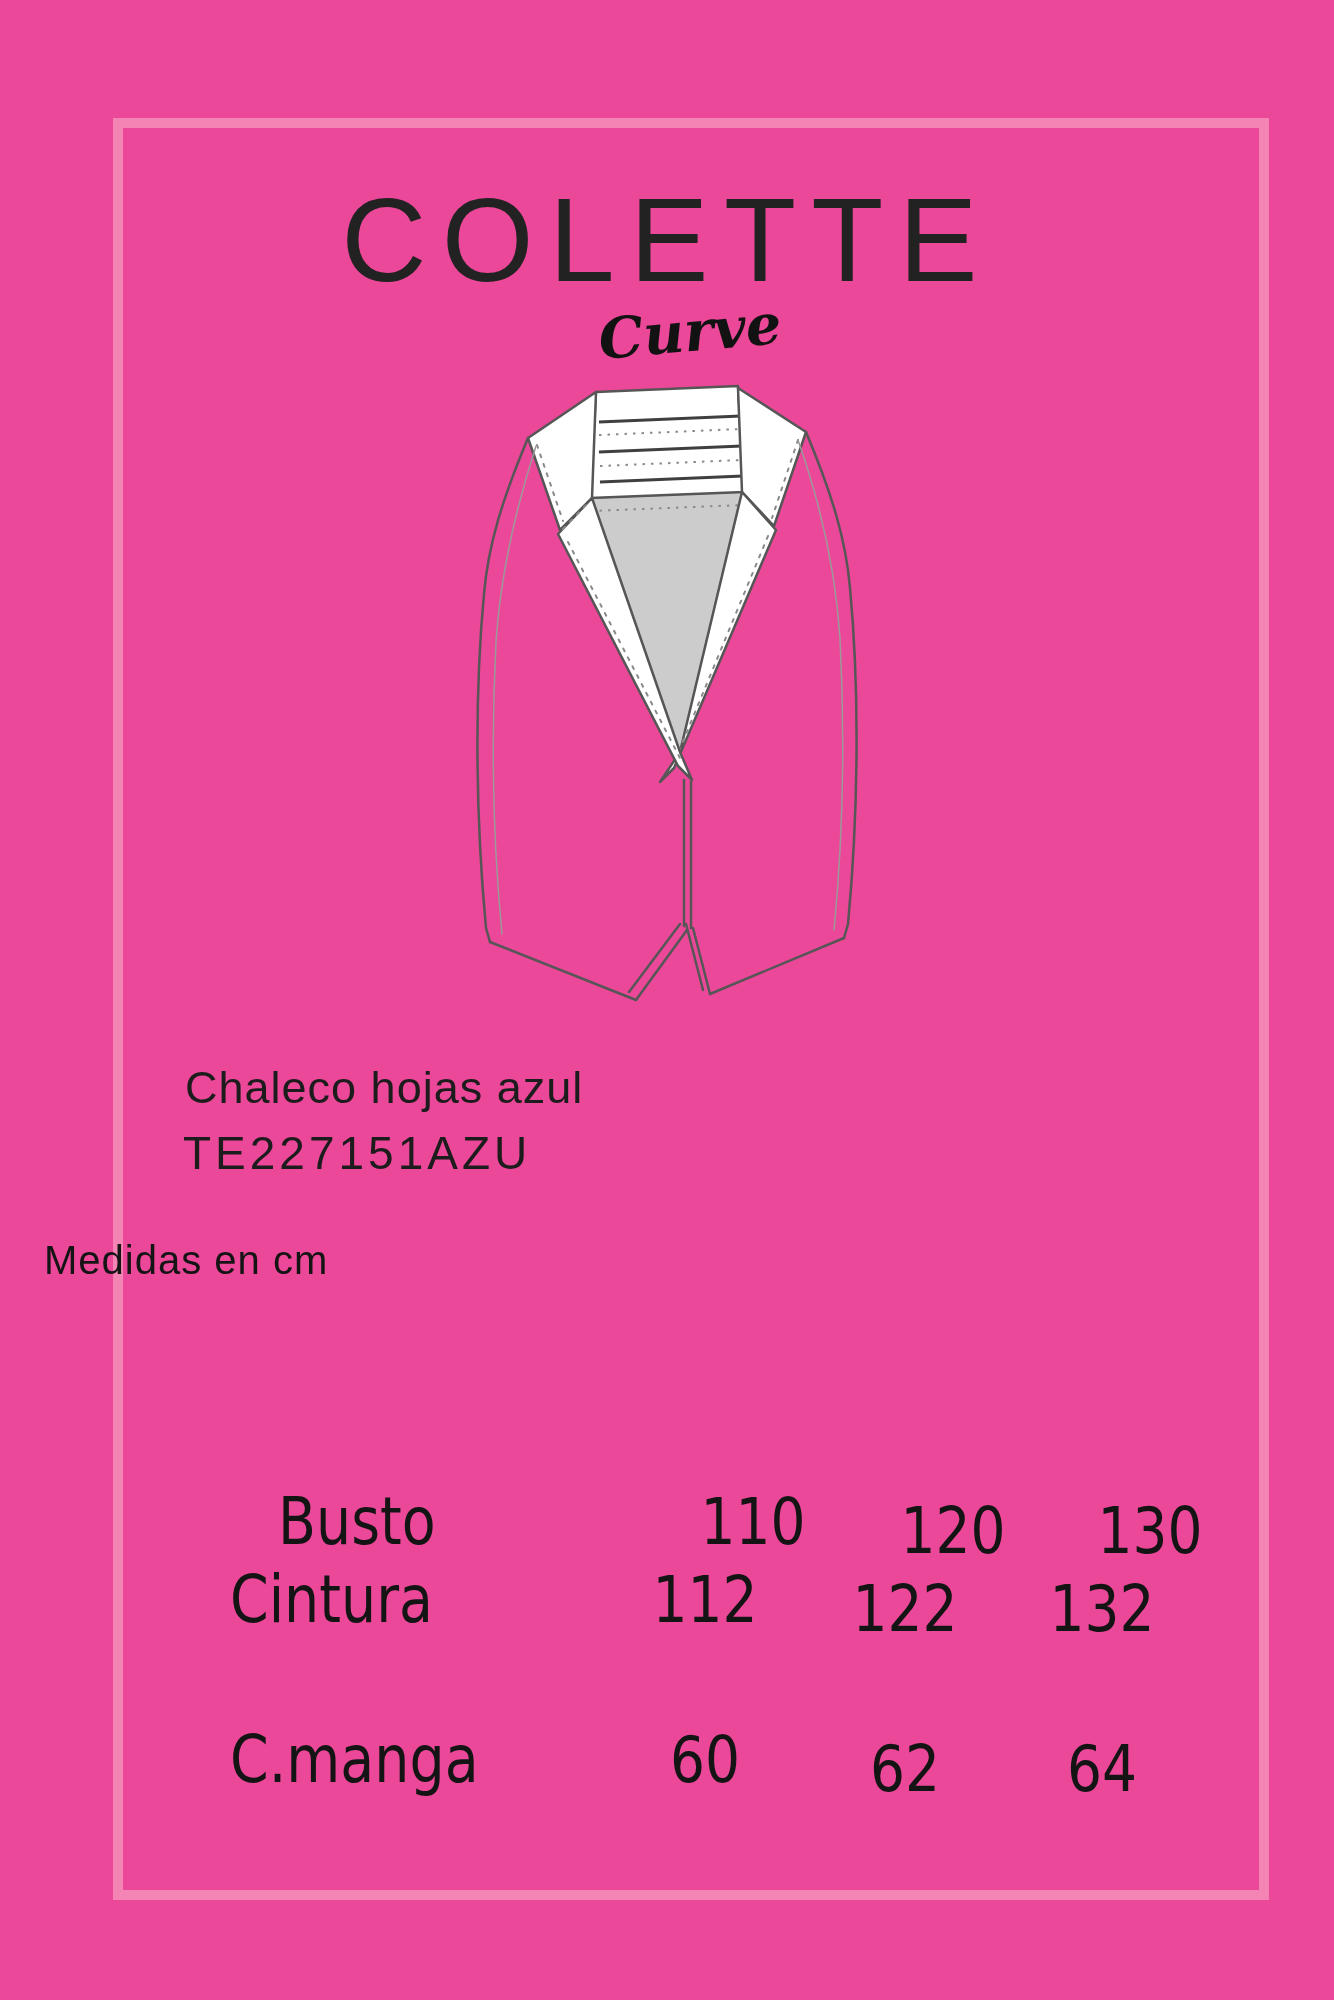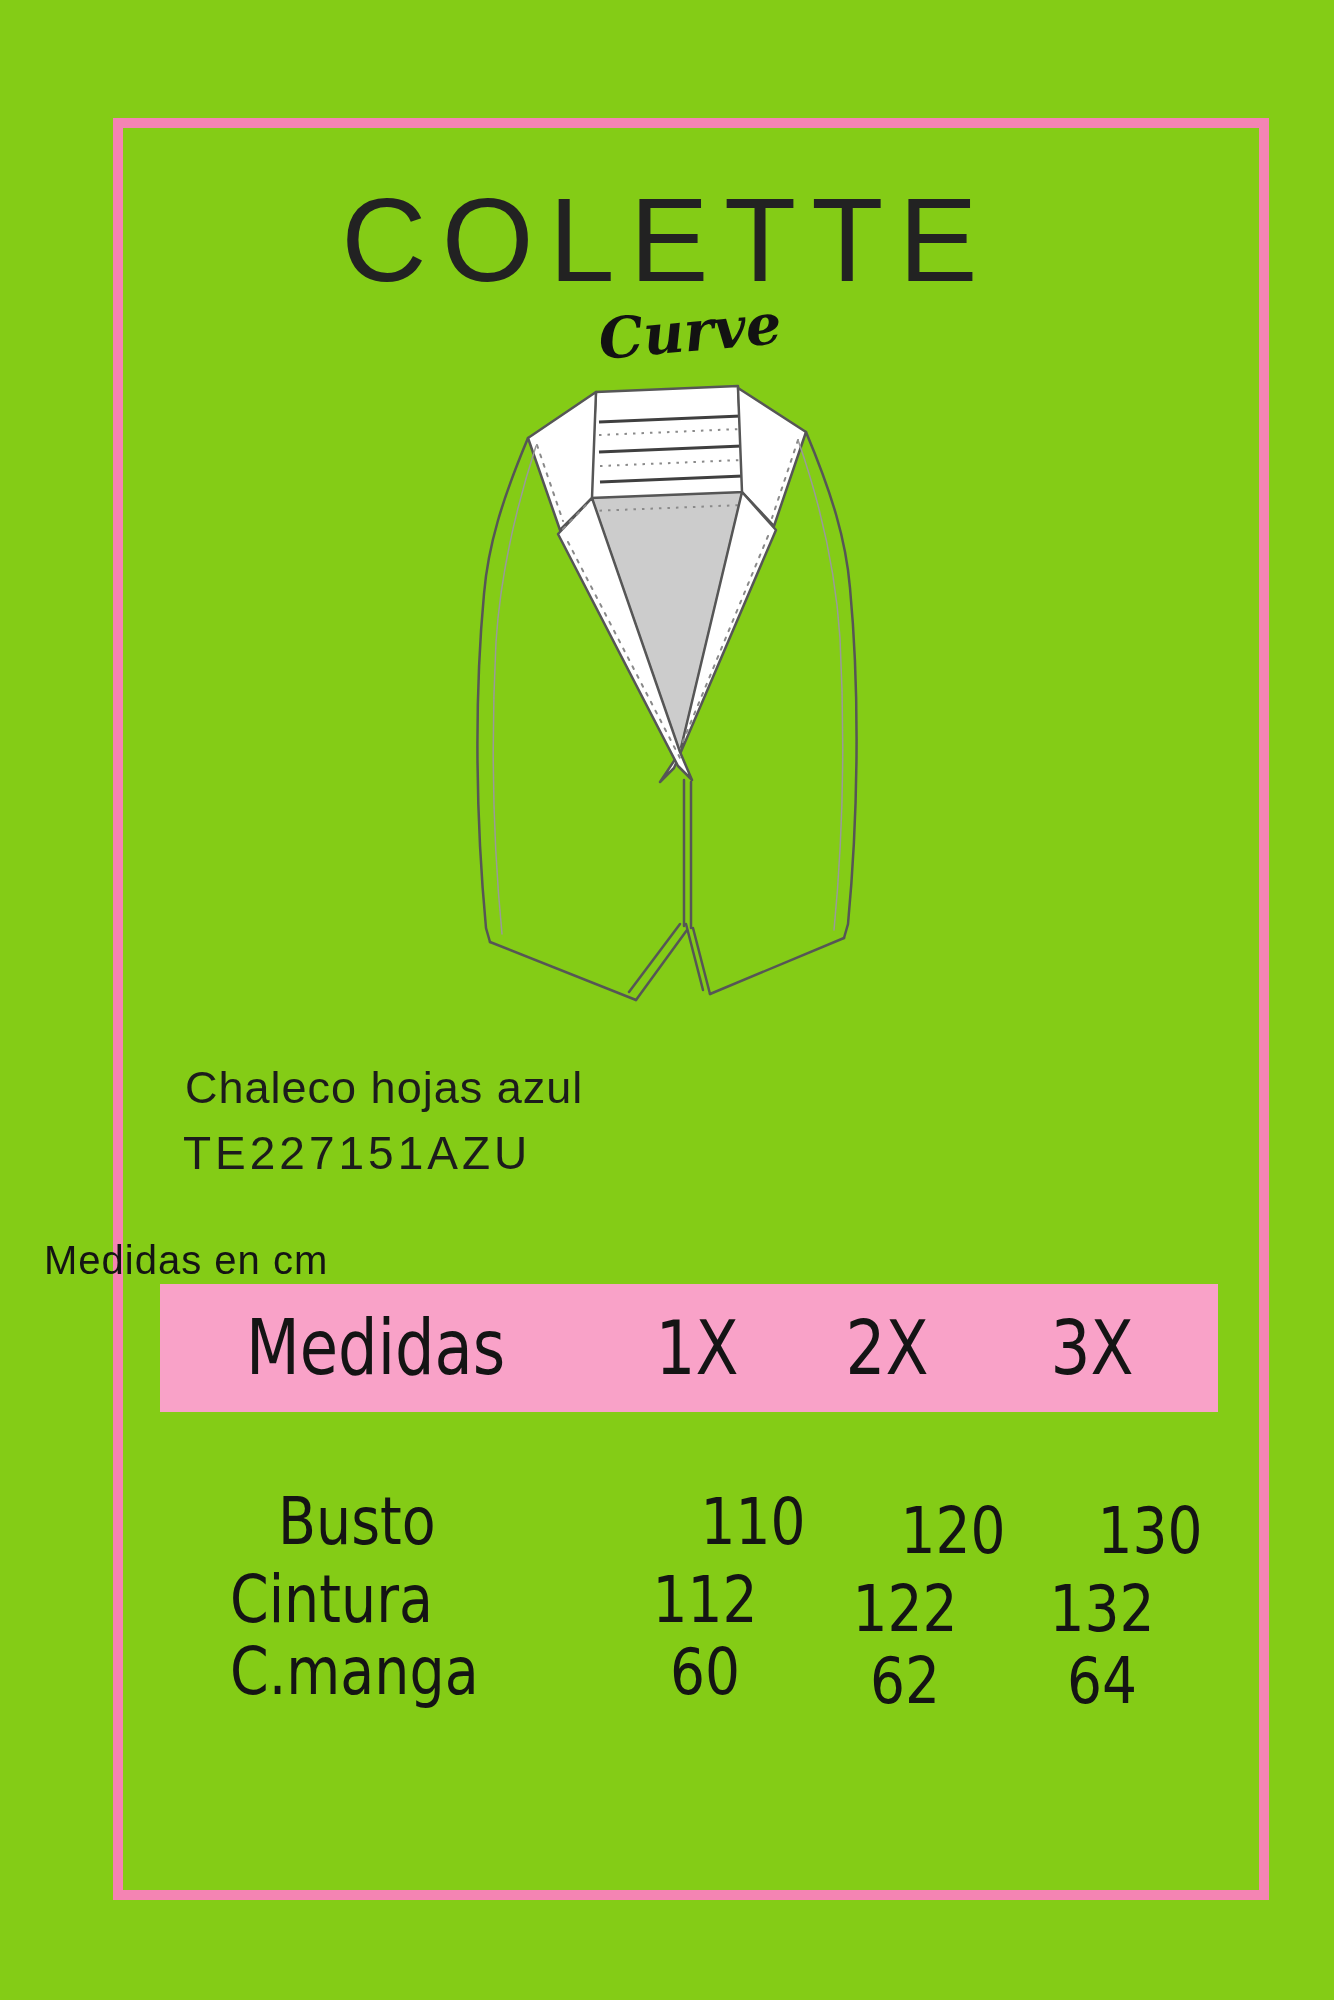--- a/index.html
+++ b/index.html
@@ -3,21 +3,21 @@
 <meta charset="utf-8">
 <style>
   :root{
     --frame_pink:#f484b3;
     --bar_pink:#f9a2c8;
     --ink:#1a1a1a;
     --sketch_gray:#cccccc;
   }
   html,body{margin:0;padding:0;background:#ffffff;}
   .page{
-    position:relative; width:1334px; height:2000px; background:#84cc16;
+    position:relative; width:1334px; height:2000px; background:#ec4899;
     font-family:"Liberation Sans", sans-serif; color:var(--ink); overflow:hidden;
   }
   .frame{
     position:absolute; left:113px; top:118px; width:1156px; height:1782px;
     border:10px solid var(--frame_pink); box-sizing:border-box;
   }
   .brand-name{
     position:absolute; left:24px; top:172px; width:1286px;
     text-align:center; font-size:118px; font-weight:400; letter-spacing:0.13em;
     color:#222; white-space:nowrap;
@@ -54,21 +54,21 @@
     position:absolute; top:0; height:128px; line-height:128px; font-size:74px;
     transform:translateX(-50%) scaleX(0.85); white-space:nowrap;
   }
   .bar-size.s1{ left:537px; }
   .bar-size.s2{ left:727px; }
   .bar-size.s3{ left:932px; }
   .t-row{ position:absolute; left:0; width:1334px; height:80px; line-height:80px; }
   .t-row.r0{ top:1482px;margin-left:48px; }
   .t-row.r1{ top:1560px; }
   .t-row.r2{ top:1638px; }
-  .t-row.r3{ top:1632px; }
+  .t-row.r3{ top:1720px; }
   .row-label{
     position:absolute; left:230px; font-size:66px;
     transform:scaleX(0.84); transform-origin:left center; white-space:nowrap;
   }
   .cell{
     position:absolute; font-size:64px; white-space:nowrap;
     transform:translate(-50%,0) scaleX(0.86);
   }
   .cell.c0{ left:705px; }
   .cell.c1{ left:905px; transform:translate(-50%,9px) scaleX(0.86); }
@@ -134,26 +134,20 @@
       <path d="M244,402 L244,548"></path>
         <path d="M251,404 L251,550"></path>
     </g>
   </svg>
 
   <div class="product-name">Chaleco hojas azul</div>
   <div class="product-code">TE227151AZU</div>
 
   <div class="units-note">Medidas en cm</div>
 
-  <div class="size-bar">
-    <div class="bar-label marker">Medidas</div>
-    <div class="bar-size s1 marker">1X</div>
-    <div class="bar-size s2 marker">2X</div>
-    <div class="bar-size s3 marker">3X</div>
-  </div>
 
   <div class="t-row r0">
     <span class="row-label marker">Busto</span>
     <span class="cell c0 marker">110</span>
     <span class="cell c1 marker">120</span>
     <span class="cell c2 marker">130</span>
   </div>
   <div class="t-row r1">
     <span class="row-label marker">Cintura</span>
     <span class="cell c0 marker">112</span>

